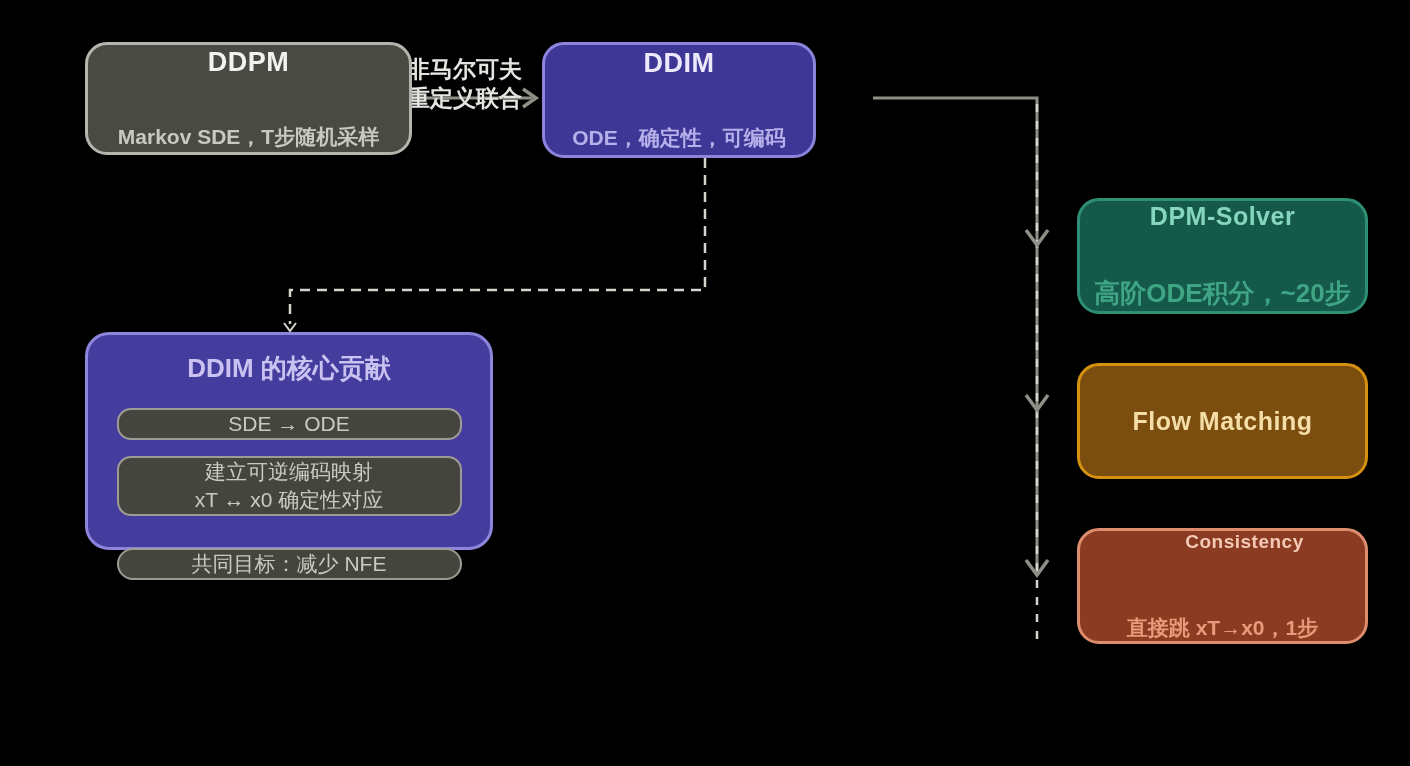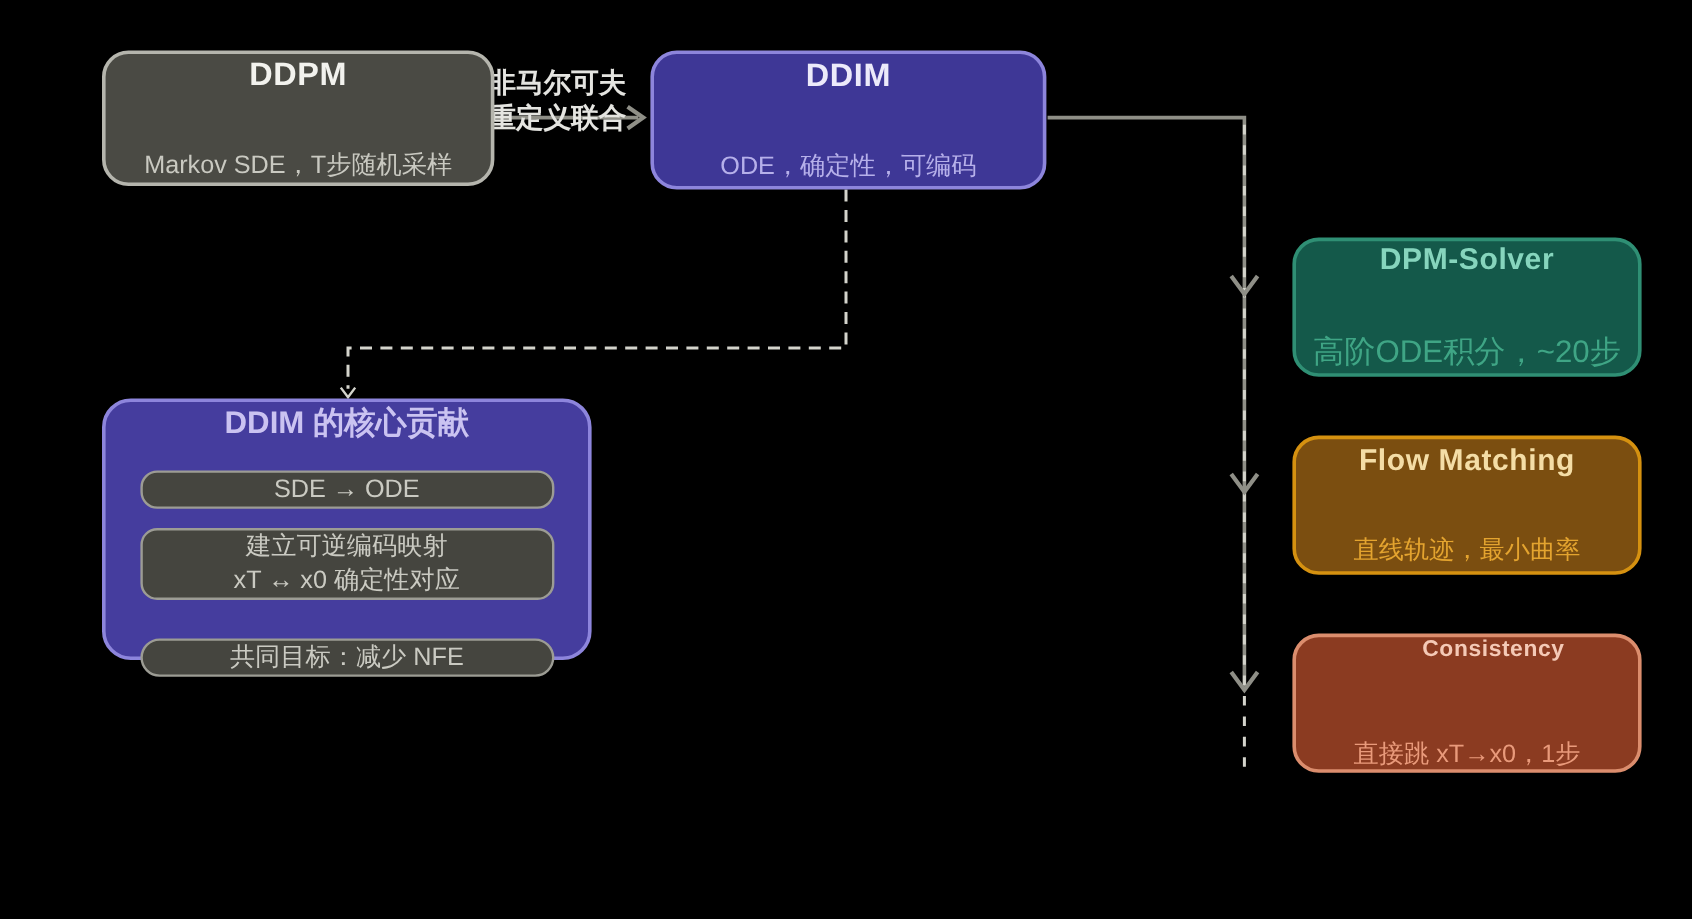--- a/index.html
+++ b/index.html
@@ -7,30 +7,30 @@
     width:1410px;height:766px;position:relative;overflow:hidden;
     background:var(--canvas-bg,#000);
     font-family:"Liberation Sans", sans-serif;
   }
   .node{
     position:absolute;box-sizing:border-box;z-index:2;
     display:flex;flex-direction:column;align-items:center;justify-content:center;
     border-radius:22px;border:3px solid transparent;gap:40px;
   }
   .node .title{font-weight:bold;letter-spacing:.5px;}
-  .node .subtitle{margin-top:5px;}
+  .node .subtitle{margin-top:5px;font-weight:bold;}
 
   
   .ddpm{left:85px;top:42px;width:327px;height:113px;
     background:var(--ddpm-bg);border-color:var(--ddpm-border);}
   .ddpm .title{color:var(--ddpm-title);font-size:27px;}
   .ddpm .subtitle{color:var(--ddpm-sub);font-size:21px;}
 
   
-  .ddim{left:542px;top:42px;width:330px;height:116px;
+  .ddim{left:542px;top:42px;width:274px;height:116px;
     background:var(--ddim-bg);border-color:var(--ddim-border);}
   .ddim .title{color:var(--ddim-title);font-size:27px;}
   .ddim .subtitle{color:var(--ddim-sub);font-size:21px;}
 
   
   .rnode{left:1077px;width:291px;height:116px;}
   .dpm{top:198px;background:var(--dpm-bg);border-color:var(--dpm-border);}
   .dpm .title{color:var(--dpm-title);font-size:25px;}
   .dpm .subtitle{color:var(--dpm-sub);font-size:26px;}
   .flow{top:363px;background:var(--flow-bg);border-color:var(--flow-border);}
@@ -39,21 +39,21 @@
   .cons{top:528px;background:var(--cons-bg);border-color:var(--cons-border);}
   .cons .title{color:var(--cons-title);font-size:19px;margin-left:44px;}
   .cons .subtitle{color:var(--cons-sub);font-size:21px;margin-top:21px;}
 
   
   .contrib{
     position:absolute;box-sizing:border-box;z-index:2;
     left:85px;top:332px;width:408px;height:218px;
     background:var(--contrib-bg);border:3px solid var(--contrib-border);
     border-radius:24px;display:flex;flex-direction:column;align-items:center;
-    padding:0 30px 12px 30px;
+    padding:16px 30px 12px 30px;
   }
   .contrib .ctitle{
     color:var(--contrib-title);font-size:26px;font-weight:bold;
     height:42px;display:flex;align-items:center;margin-bottom:22px;
   }
   .innerbox{
     box-sizing:border-box;width:345px;
     background:var(--inner-bg);border:2px solid var(--inner-border);
     border-radius:14px;color:var(--inner-text);font-size:21px;line-height:28px;
     display:flex;flex-direction:column;align-items:center;justify-content:center;
@@ -110,21 +110,20 @@
   <div class="subtitle">ODE，确定性，可编码</div>
 </div>
 
 <div class="node rnode dpm">
   <div class="title">DPM-Solver</div>
   <div class="subtitle">高阶ODE积分，~20步</div>
 </div>
 
 <div class="node rnode flow">
   <div class="title">Flow Matching</div>
-  <div class="subtitle">直线轨迹，最小曲率</div>
 </div>
 
 <div class="node rnode cons">
   <div class="title">Consistency</div>
   <div class="subtitle">直接跳 xT→x0，1步</div>
 </div>
 
 <div class="contrib">
   <div class="ctitle">DDIM 的核心贡献</div>
   <div class="innerbox two">

